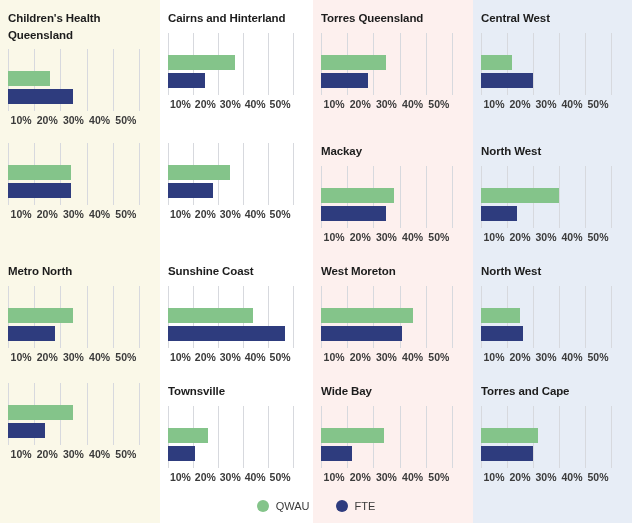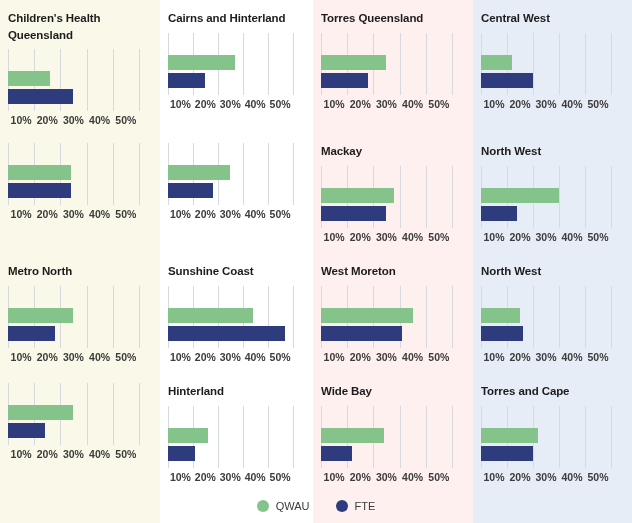--- a/index.html
+++ b/index.html
@@ -401,21 +401,21 @@
       </div>
       <div class="axis">
         <div class="tick" style="left: 9.09091%;">10%</div>
         <div class="tick" style="left: 27.2727%;">20%</div>
         <div class="tick" style="left: 45.4545%;">30%</div>
         <div class="tick" style="left: 63.6364%;">40%</div>
         <div class="tick" style="left: 81.8182%;">50%</div>
       </div>
     </div>
     <div class="panel">
-      <div class="panel-title">Hinterland</div>
+      <div class="panel-title">Townsville</div>
       <div class="plot">
         <div class="gridlines">
           <div class="gline" style="left: 0%;"></div>
           <div class="gline" style="left: 18.1818%;"></div>
           <div class="gline" style="left: 36.3636%;"></div>
           <div class="gline" style="left: 54.5455%;"></div>
           <div class="gline" style="left: 72.7273%;"></div>
           <div class="gline" style="left: 90.9091%;"></div>
         </div>
         <div class="bars">

